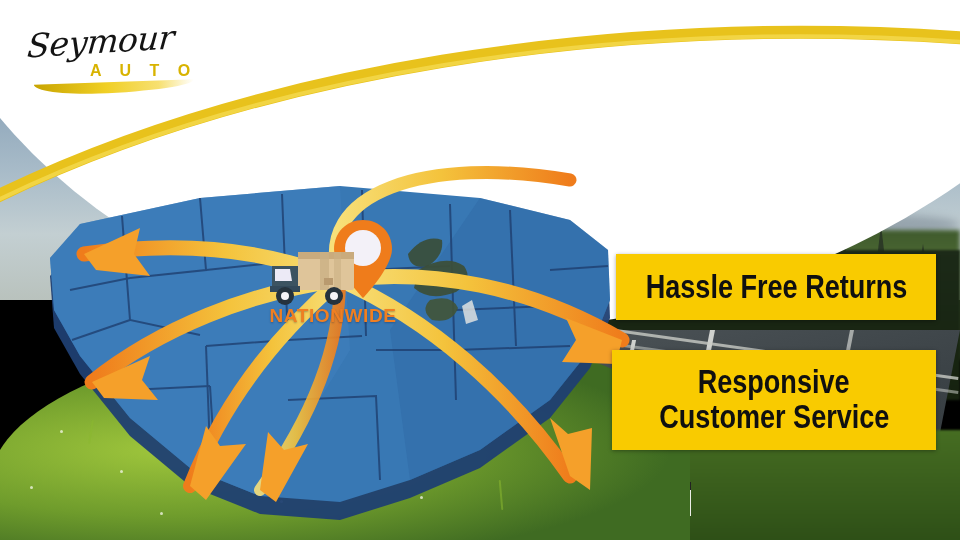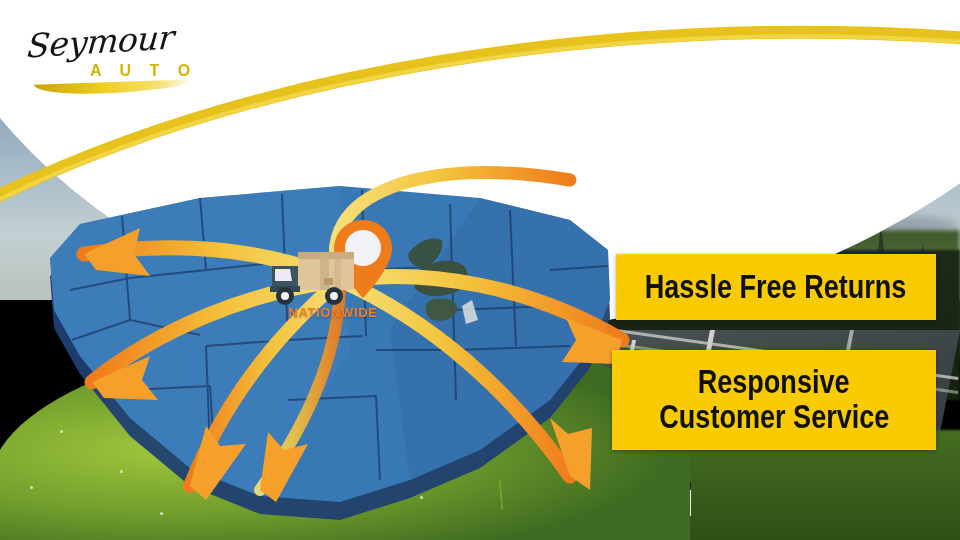--- a/index.html
+++ b/index.html
@@ -56,33 +56,33 @@
 
   
   .mapwrap{position:absolute;left:10px;top:150px;width:640px;height:370px;}
 
   
   .pin{position:absolute;left:332px;top:218px;width:62px;height:82px;}
   .truck{position:absolute;left:268px;top:248px;width:92px;height:62px;}
   .nw-text{position:absolute;left:258px;top:306px;width:150px;text-align:center;
       color:#ef7f22;font-weight:700;font-family:"Liberation Sans",sans-serif;
       line-height:1.02;text-shadow:0 1px 2px rgba(20,30,60,.35);}
-  .nw1{font-size:13px;letter-spacing:.6px;}
+  .nw1{font-size:19px;letter-spacing:.6px;}
   .nw2{font-size:25px;letter-spacing:1px;}
 
   
   .banner{position:absolute;background:#f9cb00;color:#101010;
       font-family:"Liberation Sans Narrow","Liberation Sans",sans-serif;
       font-weight:700;text-align:center;display:flex;flex-direction:column;
       align-items:center;justify-content:center;line-height:1.06;
       box-shadow:0 1px 4px rgba(0,0,0,.35);}
   .banner span{display:block;transform:scaleX(.82);transform-origin:center;white-space:nowrap;}
   #banner1{left:614px;top:122px;width:322px;height:94px;}
   #banner1 span{font-size:33px;}
-  #banner2{left:616px;top:254px;width:320px;height:66px;}
+  #banner2{left:616px;top:254px;width:320px;height:66px;align-items:flex-end;}
   #banner2 span{font-size:33px;}
   #banner3{left:612px;top:350px;width:324px;height:100px;}
   #banner3 span{font-size:33px;}
 </style>
 </head>
 <body>
 
 <div id="stage">
 
   <div class="bg">

